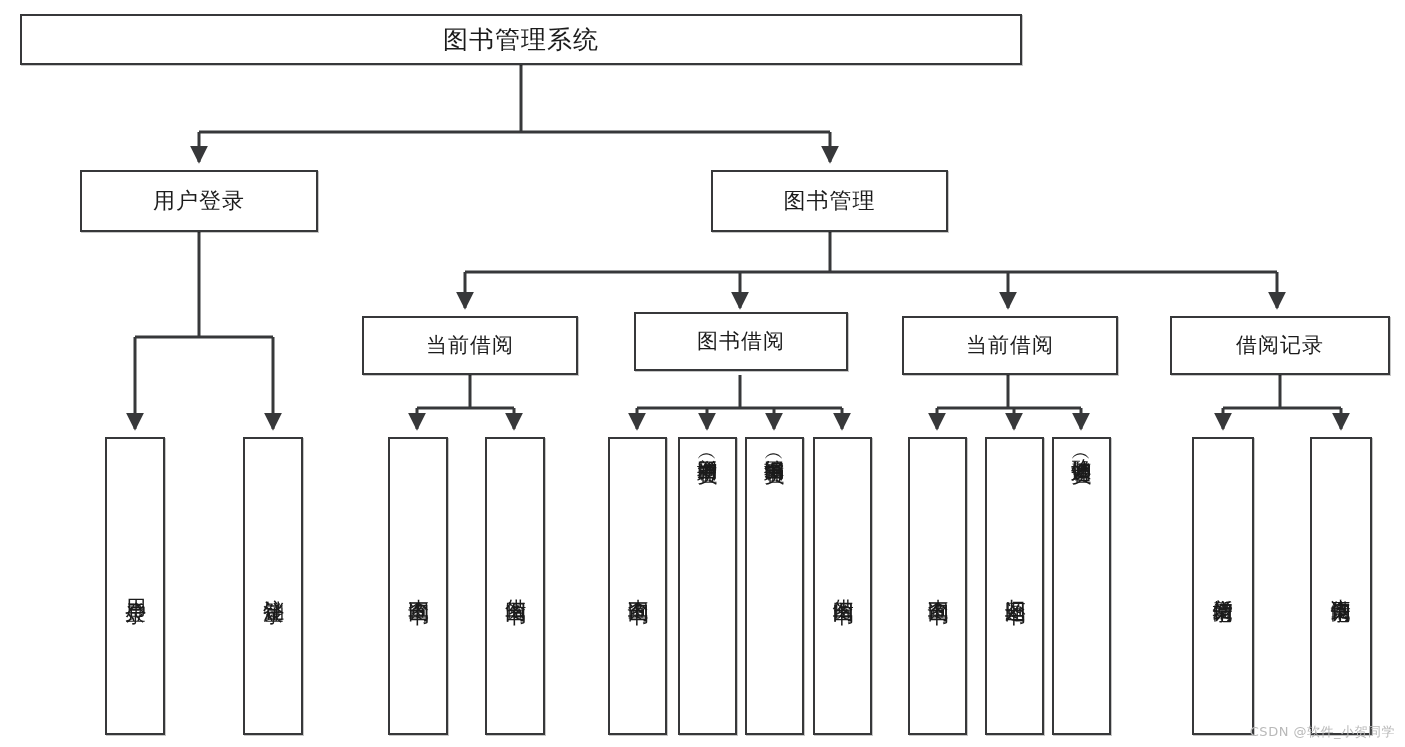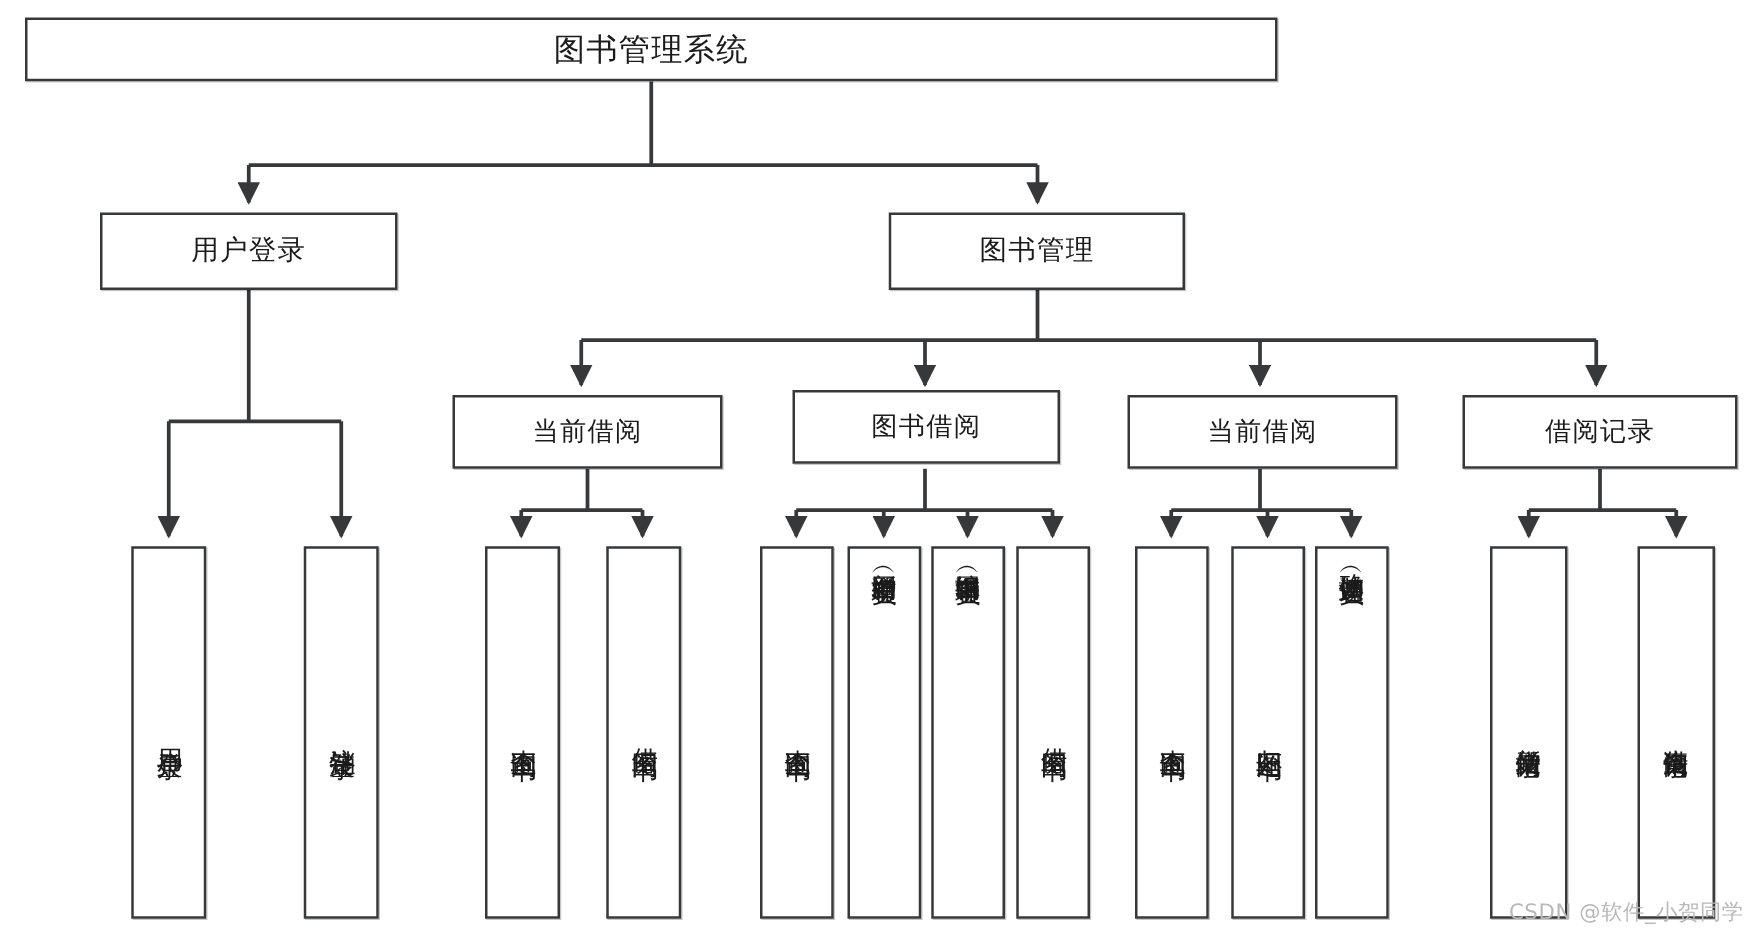--- a/index.html
+++ b/index.html
@@ -66,21 +66,21 @@
   .leaf.tall .vtext {
     font-size: 20px;
     line-height: 1.22;
     letter-spacing: 1px;
   }
   .leaf.top .vtext { align-self: flex-start; }
   #watermark {
     position: absolute;
     right: 10px;
     bottom: 6px;
-    font-size: 17px;
+    font-size: 13px;
     color: #b9b9b9;
     letter-spacing: 0.5px;
     white-space: nowrap;
     user-select: none;
   }
 </style>
 </head>
 <body>
 
 <div id="canvas">

